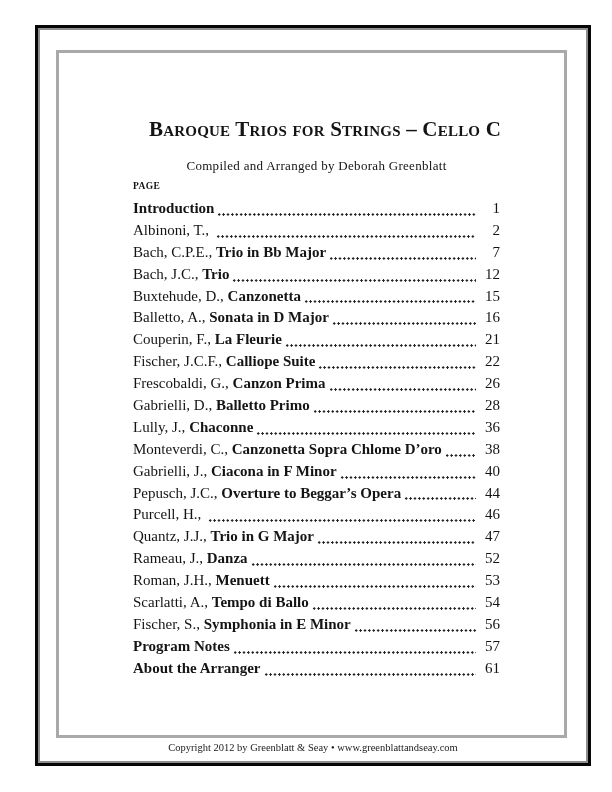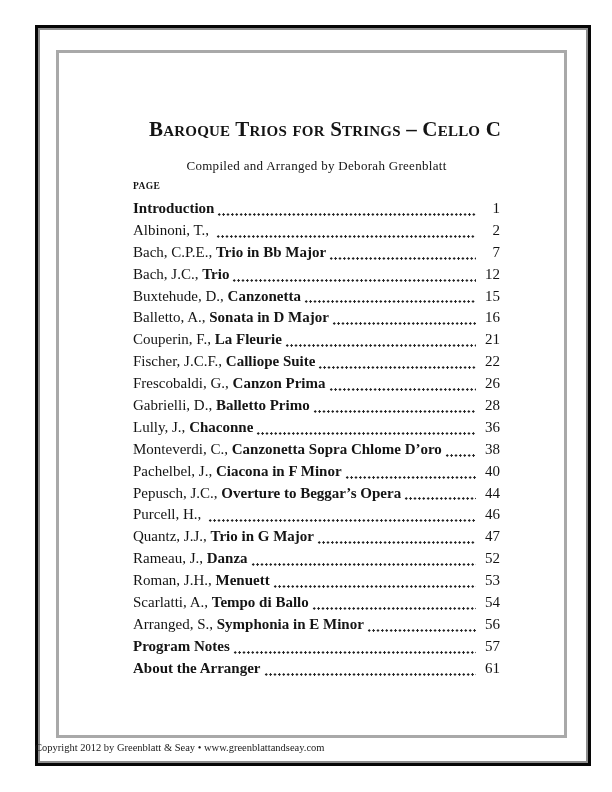--- a/index.html
+++ b/index.html
@@ -38,21 +38,21 @@
   .leader {
     flex: 1 1 auto; margin: 0 4px 0 3px;
     background-image: radial-gradient(circle at 50% 50%, #222222 1px, rgba(0,0,0,0) 1.35px);
     background-size: 4.4px 3px;
     background-repeat: repeat-x;
     background-position: left bottom 4px;
   }
   .pagenum { min-width: 20px; text-align: right; }
   .footer {
     position: absolute; left: 35px; top: 739px; width: 556px;
-    text-align: left; font-size: 10.5px; line-height: 17px; color: #1a1a1a;
+    text-align: center; font-size: 10.5px; line-height: 17px; color: #1a1a1a;
   }
 </style>
 </head>
 <body>
 
 <div>
   <div class="outer-frame"></div>
   <div class="inner-frame"></div>
 
   <div class="content">
@@ -138,21 +138,21 @@
         </div>
 
   <div class="toc-row">
           <span class="composer">Monteverdi, C., </span>
           <span class="work">Canzonetta Sopra Chlome D’oro</span>
           <span class="leader"></span>
           <span class="pagenum">38</span>
         </div>
 
   <div class="toc-row">
-          <span class="composer">Pachelbel, J., </span>
+          <span class="composer">Gabrielli, J., </span>
           <span class="work">Ciacona in F Minor</span>
           <span class="leader"></span>
           <span class="pagenum">40</span>
         </div>
 
   <div class="toc-row">
           <span class="composer">Pepusch, J.C., </span>
           <span class="work">Overture to Beggar’s Opera</span>
           <span class="leader"></span>
           <span class="pagenum">44</span>
@@ -186,21 +186,21 @@
         </div>
 
   <div class="toc-row">
           <span class="composer">Scarlatti, A., </span>
           <span class="work">Tempo di Ballo</span>
           <span class="leader"></span>
           <span class="pagenum">54</span>
         </div>
 
   <div class="toc-row">
-          <span class="composer">Arranged, S., </span>
+          <span class="composer">Fischer, S., </span>
           <span class="work">Symphonia in E Minor</span>
           <span class="leader"></span>
           <span class="pagenum">56</span>
         </div>
 
   <div class="toc-row">
           <span class="composer"></span>
           <span class="work">Program Notes</span>
           <span class="leader"></span>
           <span class="pagenum">57</span>

